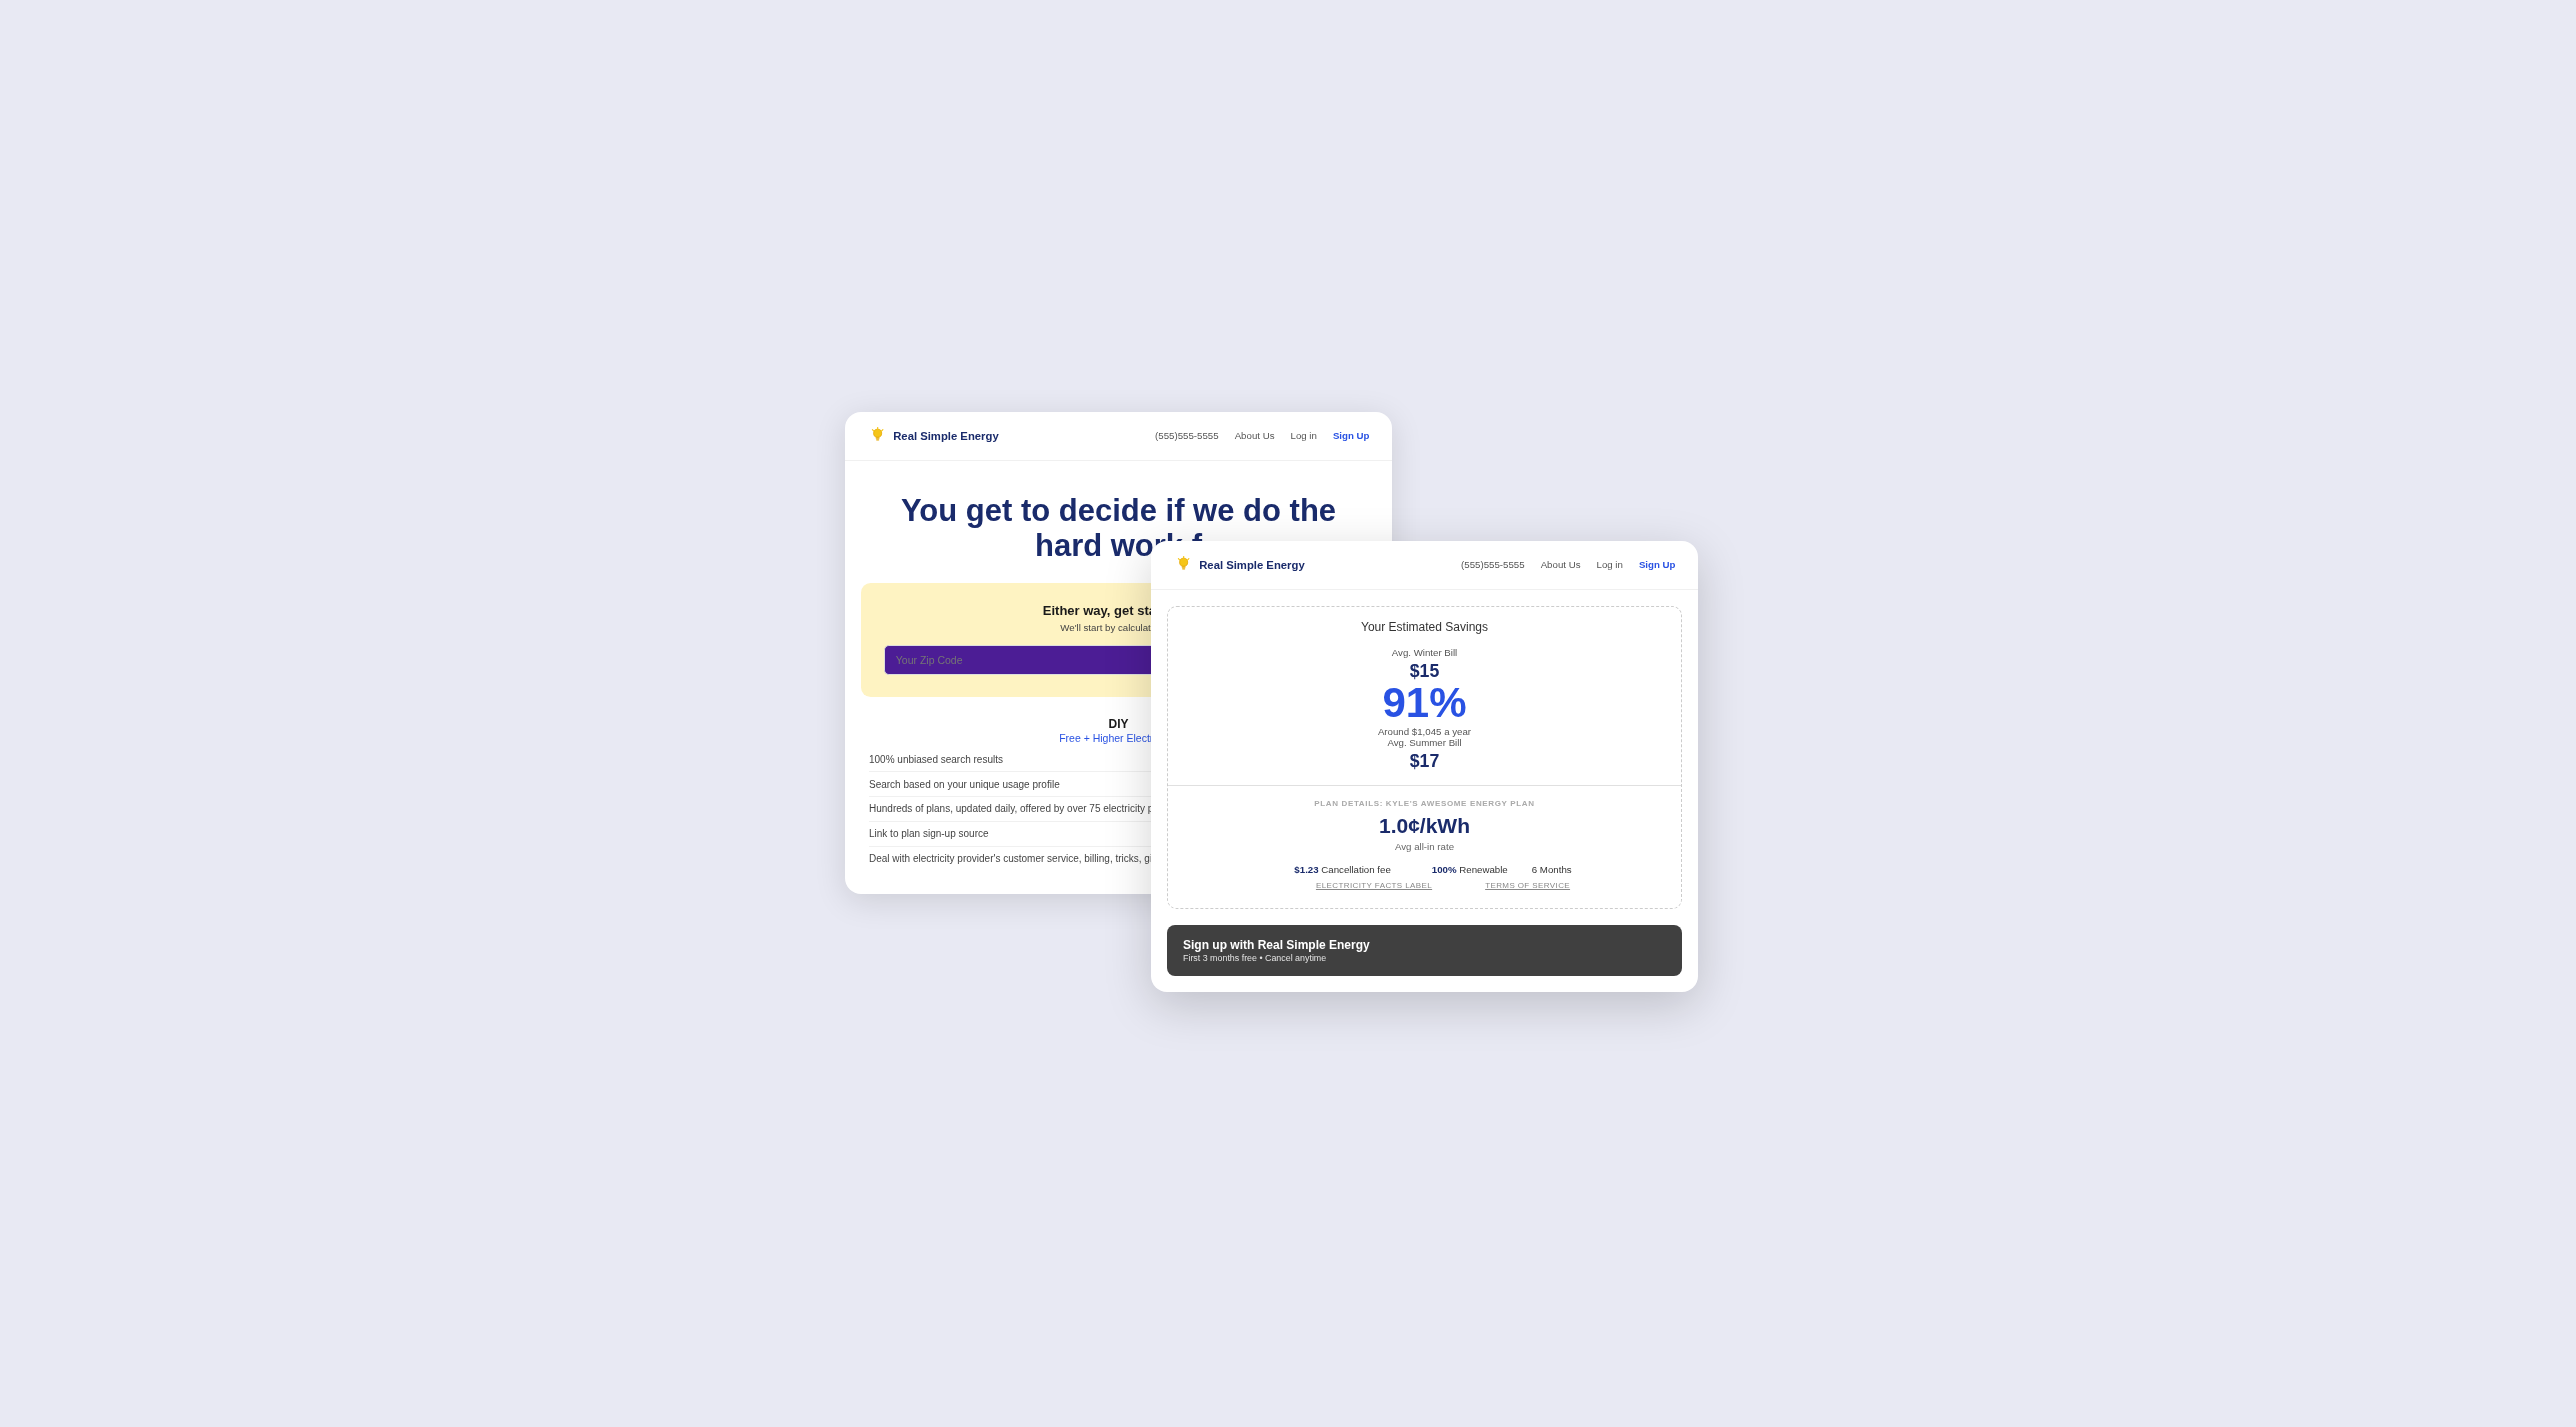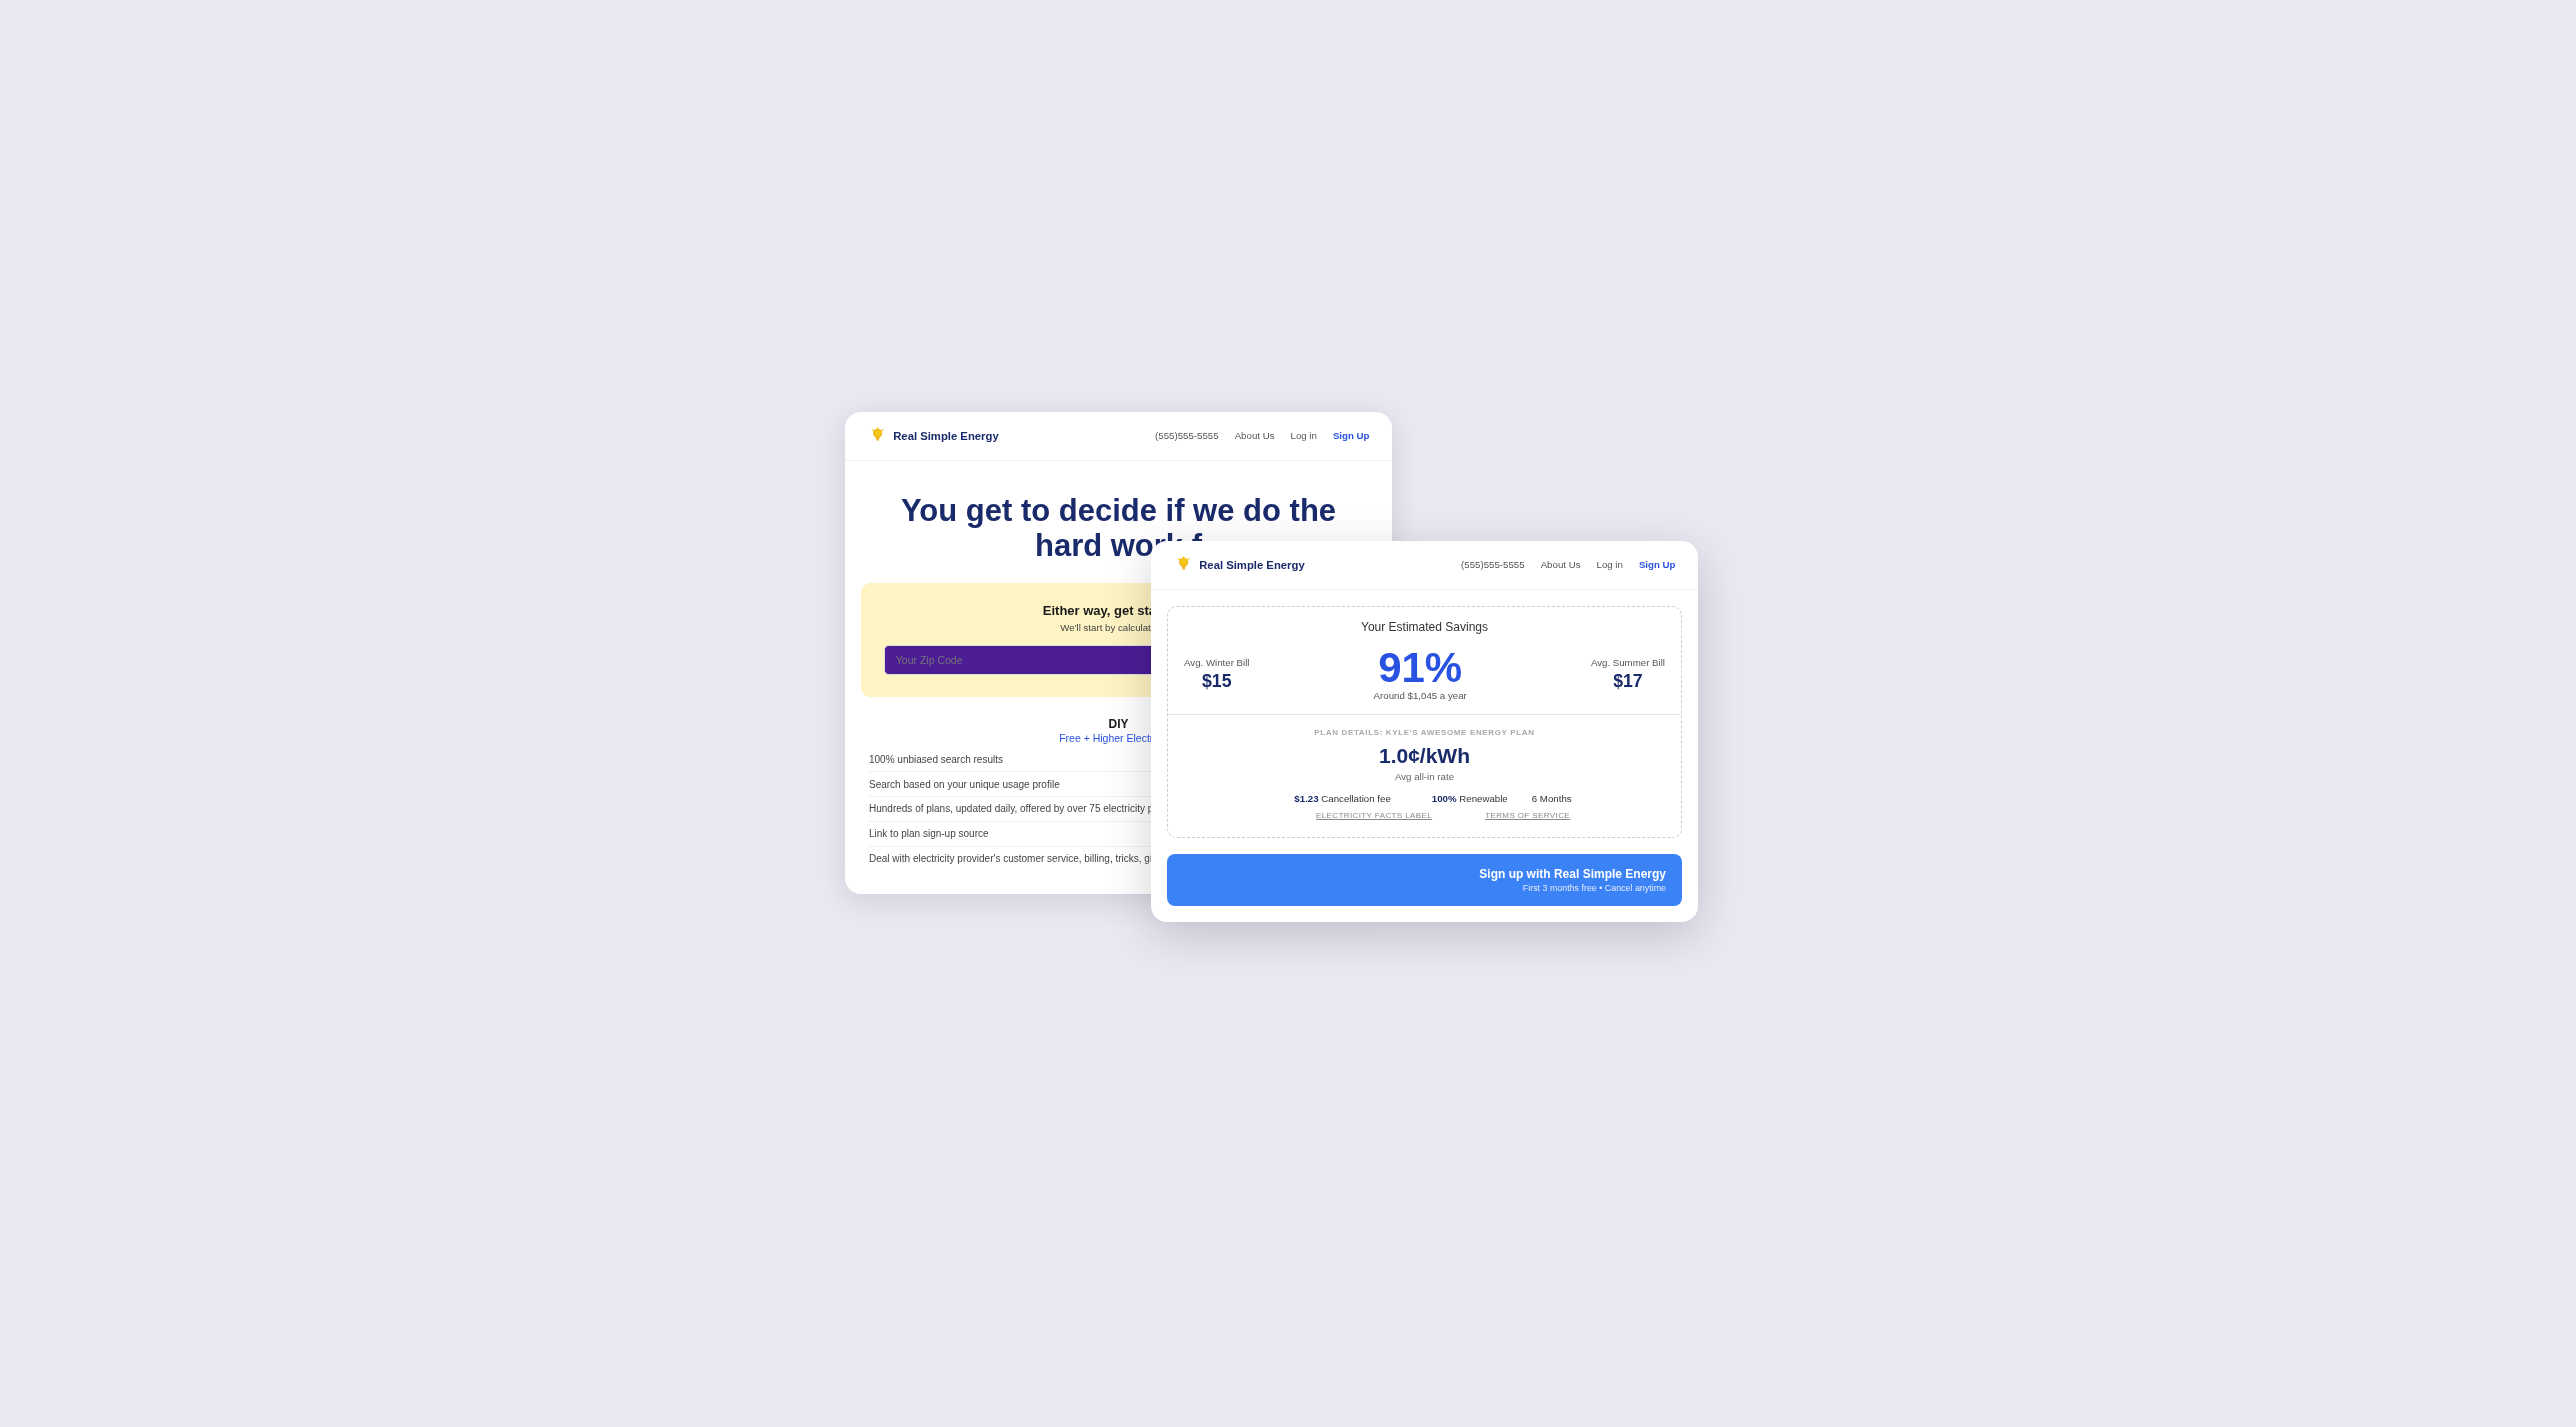--- a/index.html
+++ b/index.html
@@ -217,20 +217,21 @@
       color: #333;
       font-weight: 500;
       margin-bottom: 13px;
     }
 
     .savings-row {
       display: flex;
       align-items: center;
       justify-content: space-between;
       padding: 0 16px 13px;
+      flex-direction: column;
     }
 
     .savings-stat {
       text-align: center;
     }
 
     .savings-stat-label {
       font-size: 9.7px;
       color: #555;
       margin-bottom: 3.2px;
@@ -335,27 +336,27 @@
       margin-left: 37px;
     }
 
     
     .cta-section {
       padding: 0 16px 16px;
     }
 
     .cta-btn {
       width: 100%;
-      background: #3b82f6;
+      background: #404040;
       color: white;
       border: none;
       border-radius: 8px;
       padding: 13px 16px;
       cursor: pointer;
-      text-align: right;
+      text-align: left;
     }
 
     .cta-btn-title {
       font-size: 12px;
       font-weight: 700;
       display: block;
       margin-bottom: 1.6px;
     }
 
     .cta-btn-sub {

